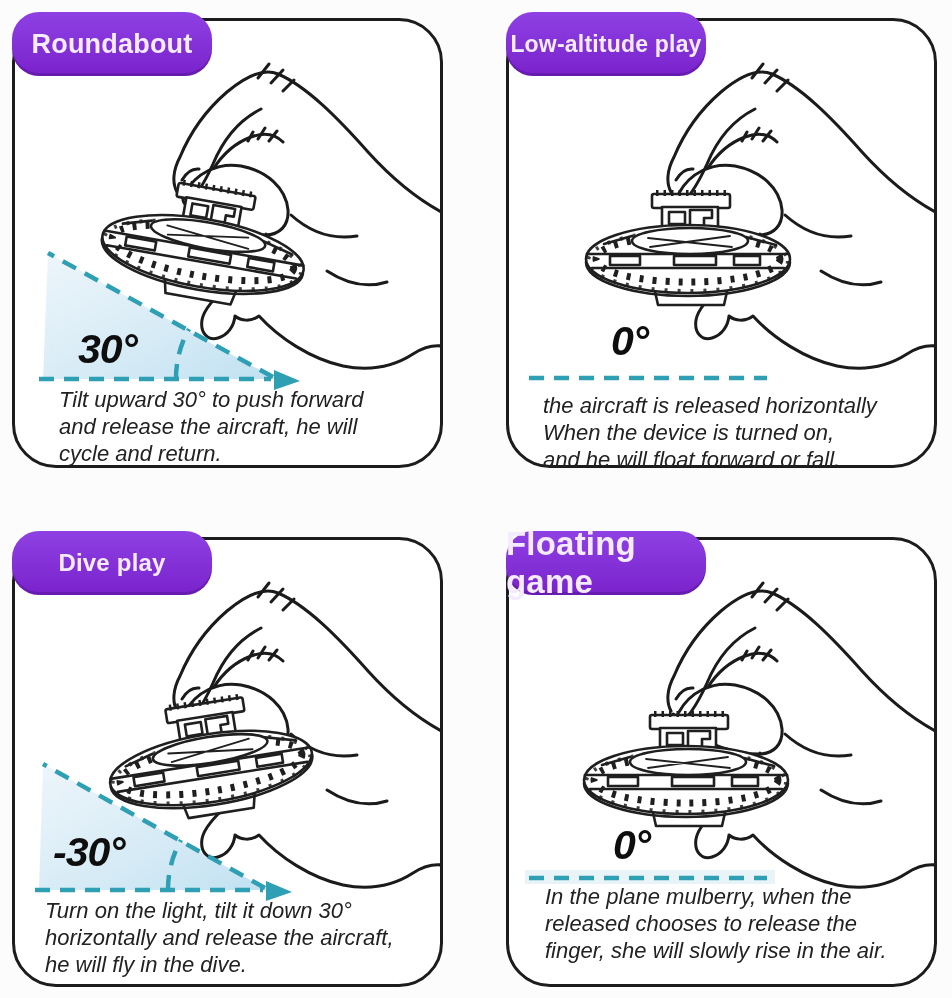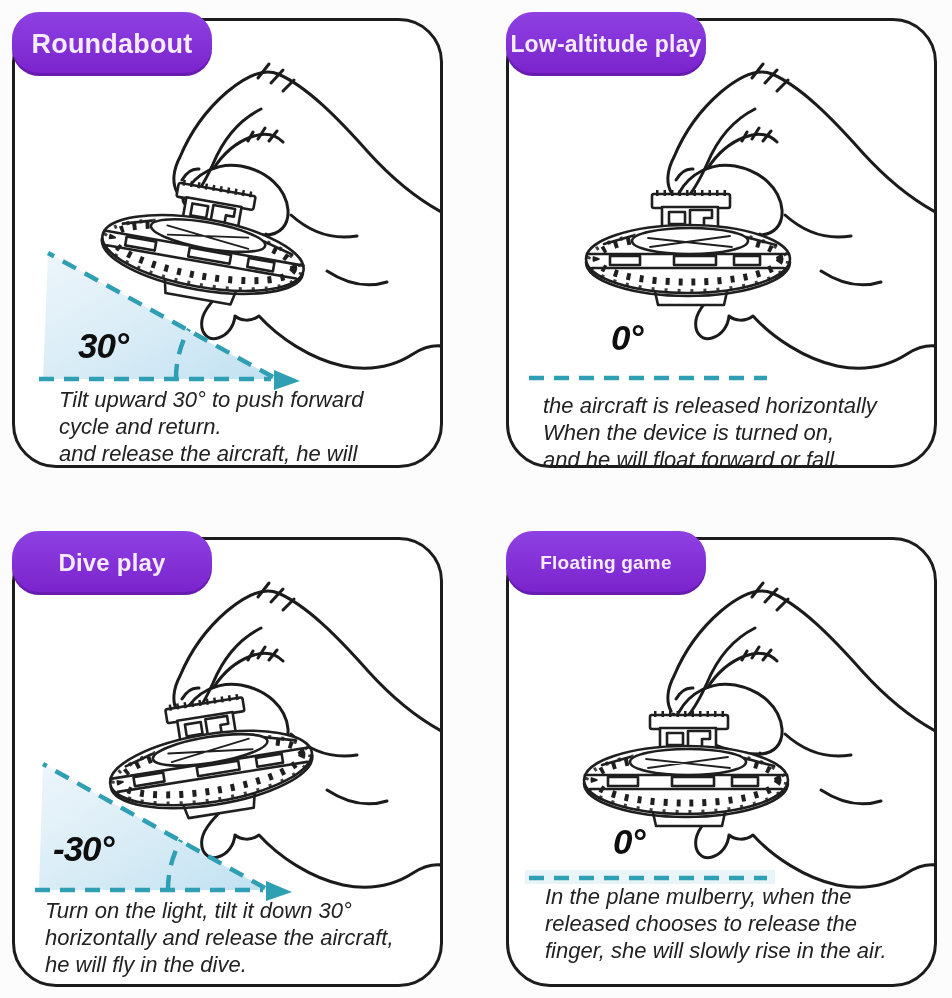--- a/index.html
+++ b/index.html
@@ -19,21 +19,21 @@
     width:200px;height:64px;border-radius:27px;
     background:linear-gradient(180deg,#8e41e3,#7a22cc);
     box-shadow:inset 0 -3px 0 rgba(60,10,110,.30);
     color:#f4ebff;font-weight:bold;
     display:flex;align-items:center;justify-content:center;
     letter-spacing:.2px;
   }
   .scene{position:absolute;left:0;top:0;width:425px;height:444px;}
   .angle-label{
     position:absolute;font-weight:bold;font-style:italic;
-    font-size:35px;color:#0e0e0e;letter-spacing:-1px;text-align:right;
+    font-size:41px;color:#0e0e0e;letter-spacing:-1px;text-align:right;
   }
   .caption{
     position:absolute;font-size:22px;line-height:27px;color:#222222;
     white-space:nowrap;
     font-style:italic;
   }
   
   .h{fill:none;stroke:#1b1b1b;stroke-width:3;stroke-linecap:round;stroke-linejoin:round;}
   .hw{fill:#ffffff;stroke:#1b1b1b;stroke-width:3;stroke-linejoin:round;}
   .w{fill:#ffffff;stroke:#1f1f1f;stroke-width:2.6;stroke-linejoin:round;}
@@ -99,22 +99,22 @@
         <use href="#drone"></use>
       </g>
     <path class="tdash" d="M 24 358 L 256 358"></path>
     <path class="tdash" d="M 258 356 L 33 232"></path>
     <path class="tdash" d="M 161 358 A 100 100 0 0 1 174 308"></path>
     <polygon class="tarrow" points="259,349 285,360 259,369"></polygon>
   </svg>
   <div class="angle-label" style="left:63px;top:305px">30°</div>
   <div class="caption" style="left:44px;top:365px">
     <div>Tilt upward 30° to push forward</div>
+    <div>and release the aircraft, he will</div>
     <div>cycle and return.</div>
-    <div>and release the aircraft, he will</div>
   </div>
 </div>
 
 <div class="panel" style="left:506px;top:18px">
   <div class="badge" style="font-size:23px">Low-altitude play</div>
   <svg class="scene" viewBox="0 0 425 444">
     <use href="#hand"></use>
     <g transform="translate(179,238)">
         <use href="#drone"></use>
       </g>
@@ -143,21 +143,21 @@
   </svg>
   <div class="angle-label" style="left:38px;top:289px">-30°</div>
   <div class="caption" style="left:30px;top:357px">
     <div>Turn on the light, tilt it down 30°</div>
     <div>horizontally and release the aircraft,</div>
     <div>he will fly in the dive.</div>
   </div>
 </div>
 
 <div class="panel" style="left:506px;top:537px">
-  <div class="badge" style="font-size:19px">Floating game</div>
+  <div class="badge" style="font-size:33px">Floating game</div>
   <svg class="scene" viewBox="0 0 425 444">
     <use href="#hand"></use>
     <g transform="translate(177,240)">
         <use href="#drone"></use>
       </g>
     <rect x="16" y="330" width="250" height="14" fill="#cfe6f2" opacity="0.45"></rect>
     <path class="tdash" d="M 20 338 L 258 338"></path>
   </svg>
   <div class="angle-label" style="left:104px;top:282px">0°</div>
   <div class="caption" style="left:36px;top:343px">

